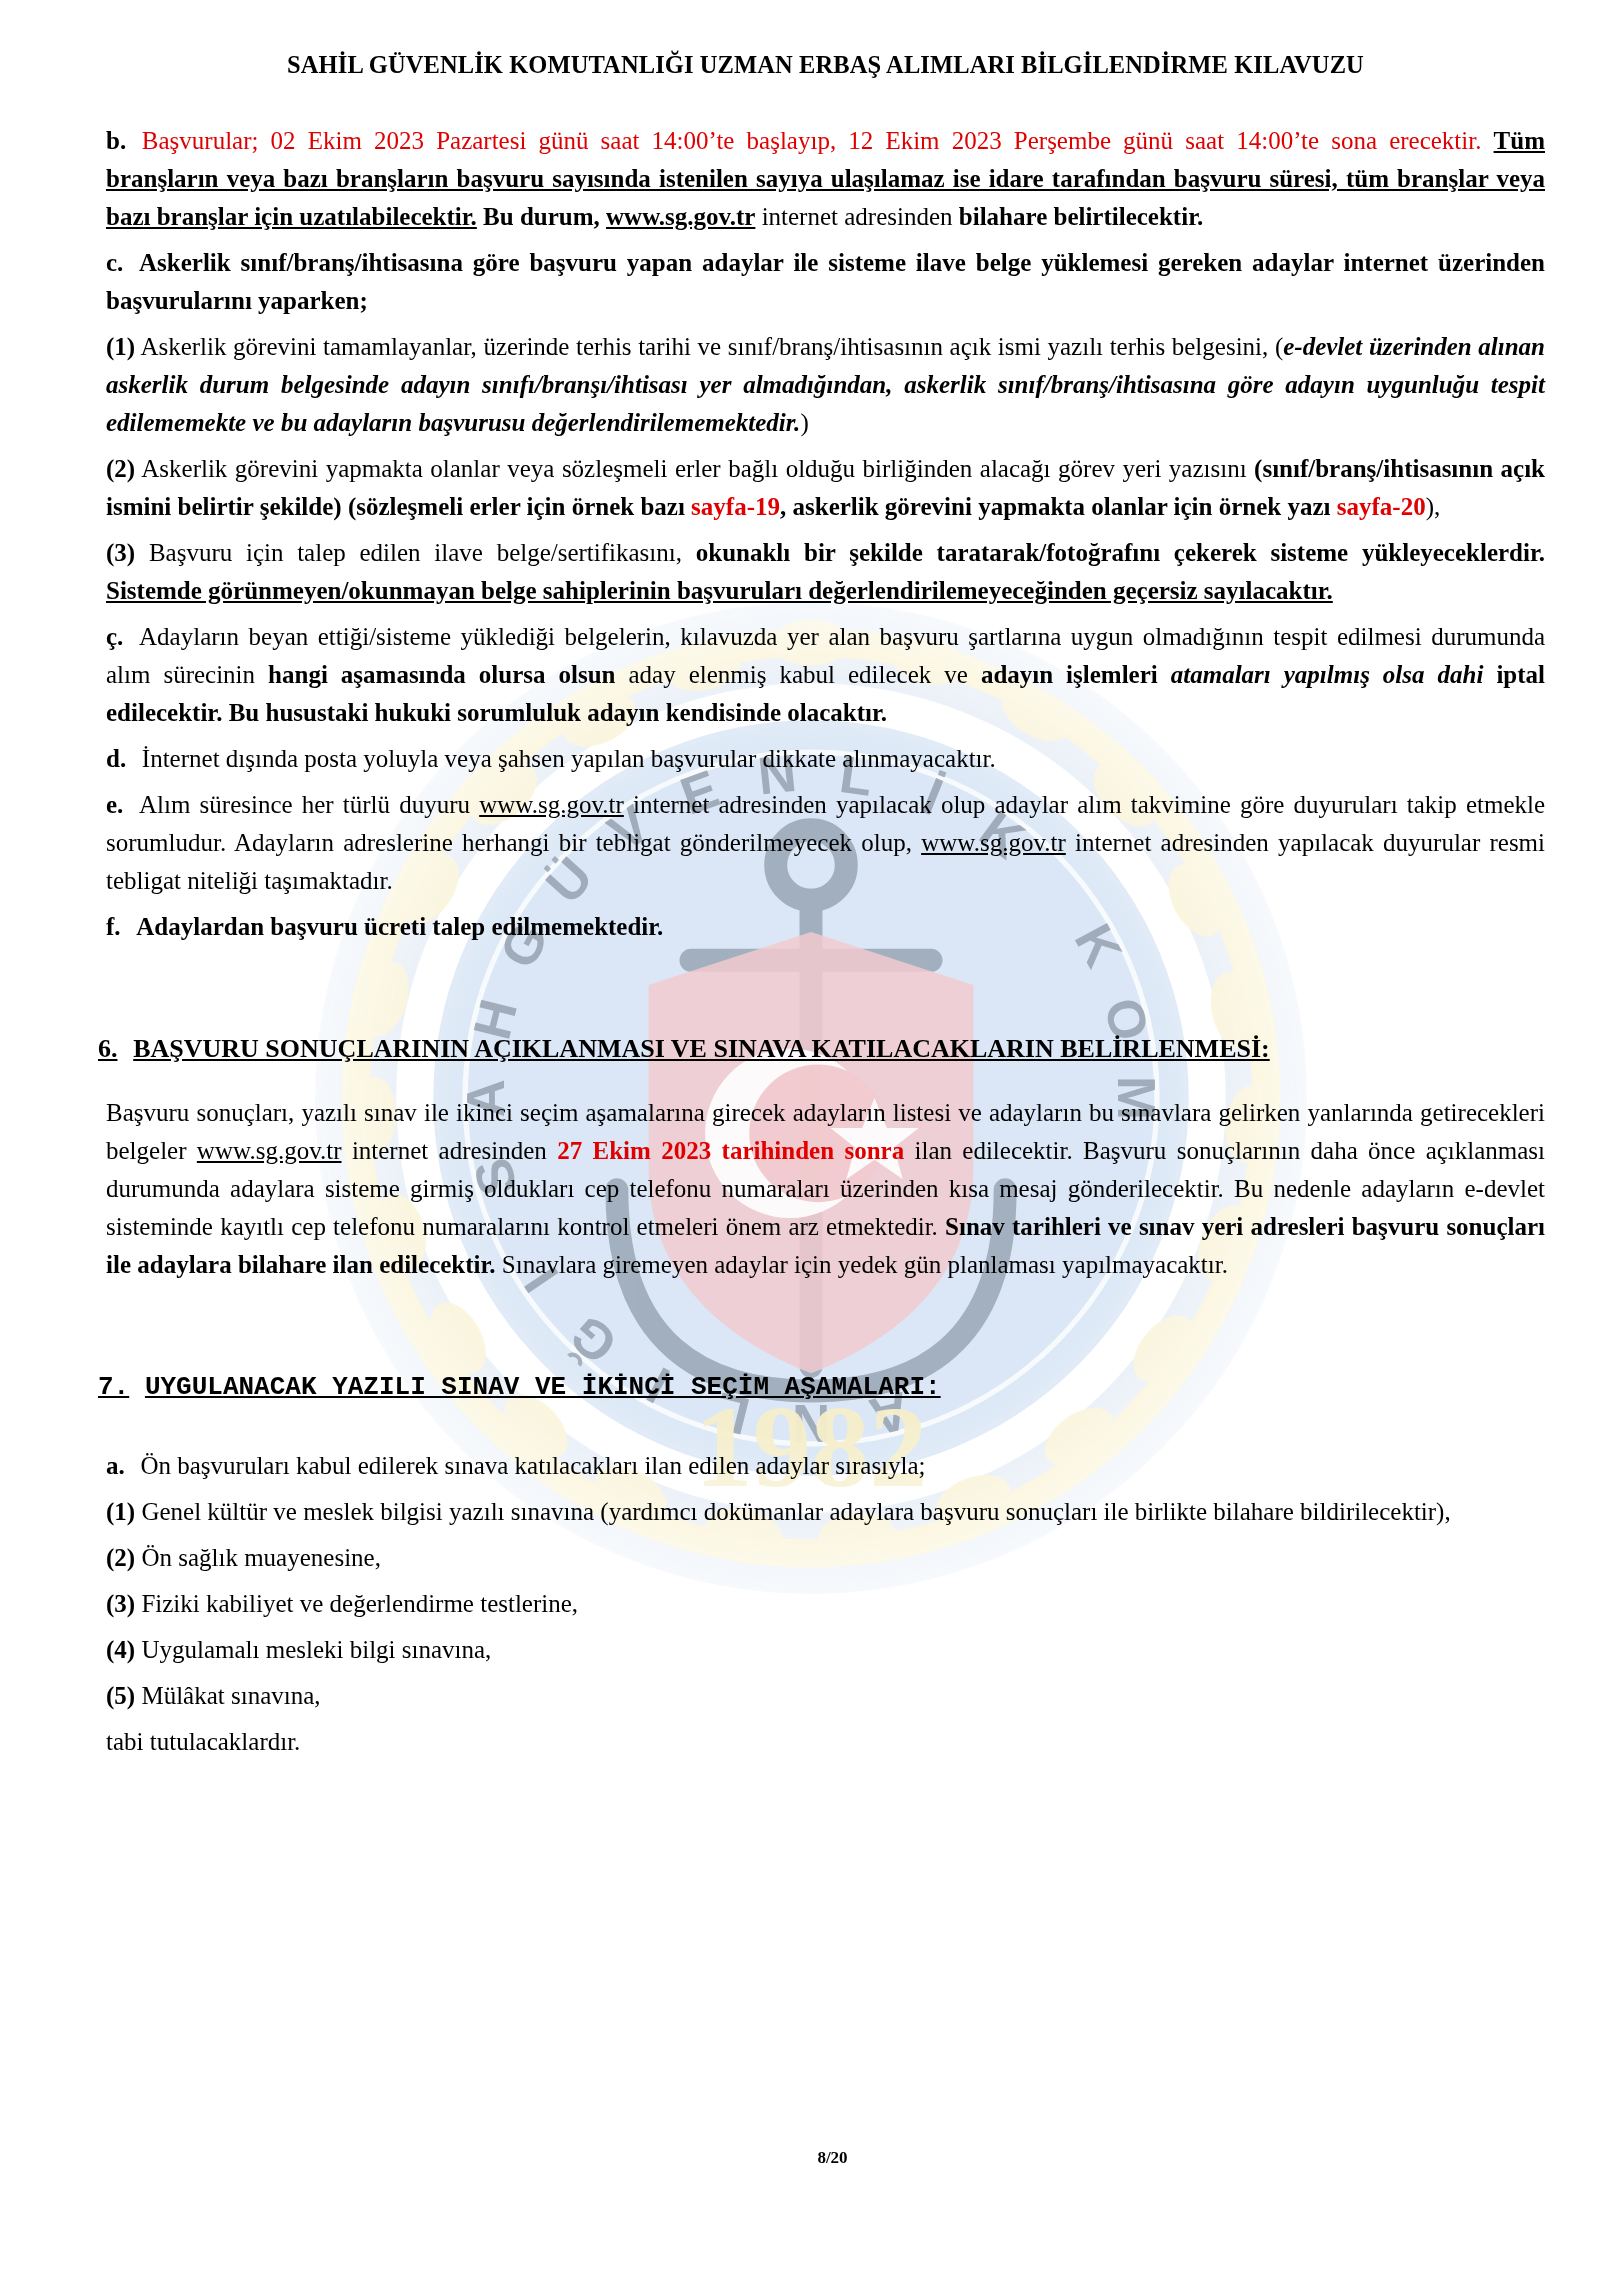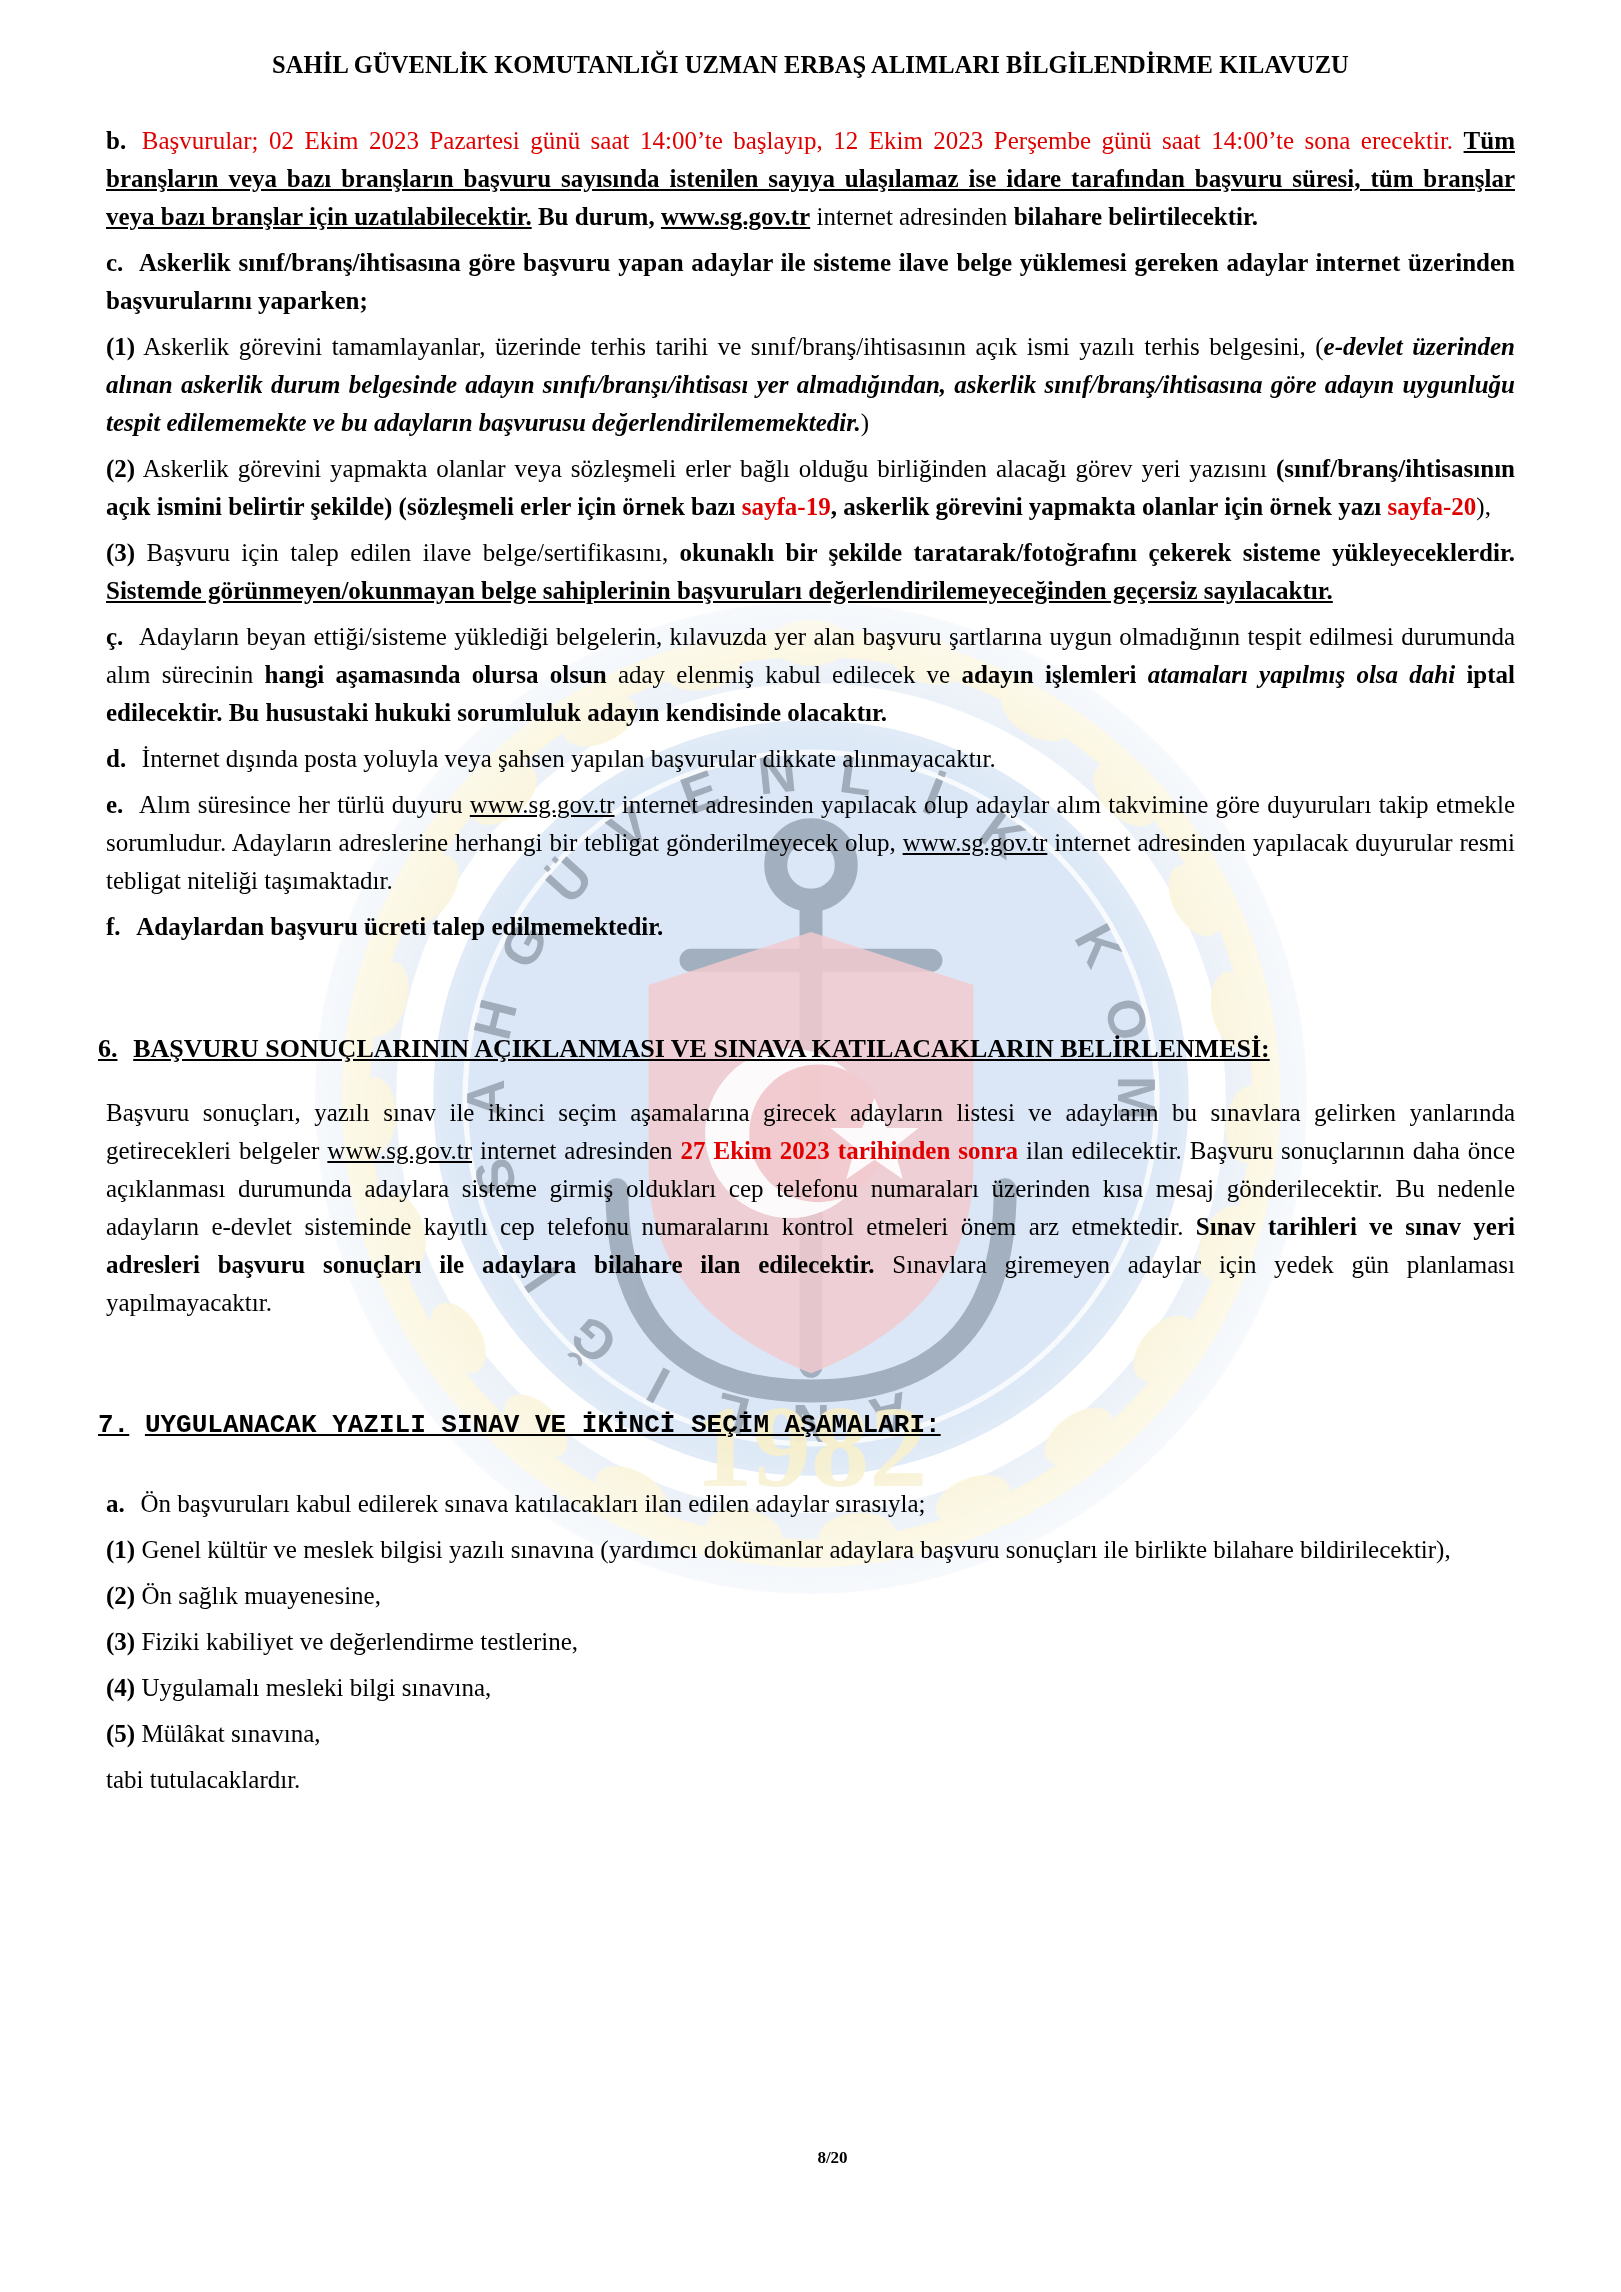--- a/index.html
+++ b/index.html
@@ -21,21 +21,21 @@
     z-index:0;
     opacity:0.55;
     pointer-events:none;
   }
 
   
   #page {
     position:absolute;
     inset:0;
     z-index:2;
-    padding:51px 98px 0 98px;
+    padding:51px 68px 0 98px;
     box-sizing:border-box;
   }
 
   .doc-header {
     text-align:center;
     font-weight:bold;
     font-size:24.5px;
     letter-spacing:0.1px;
     margin:0 0 43px 0;
     white-space:nowrap;

